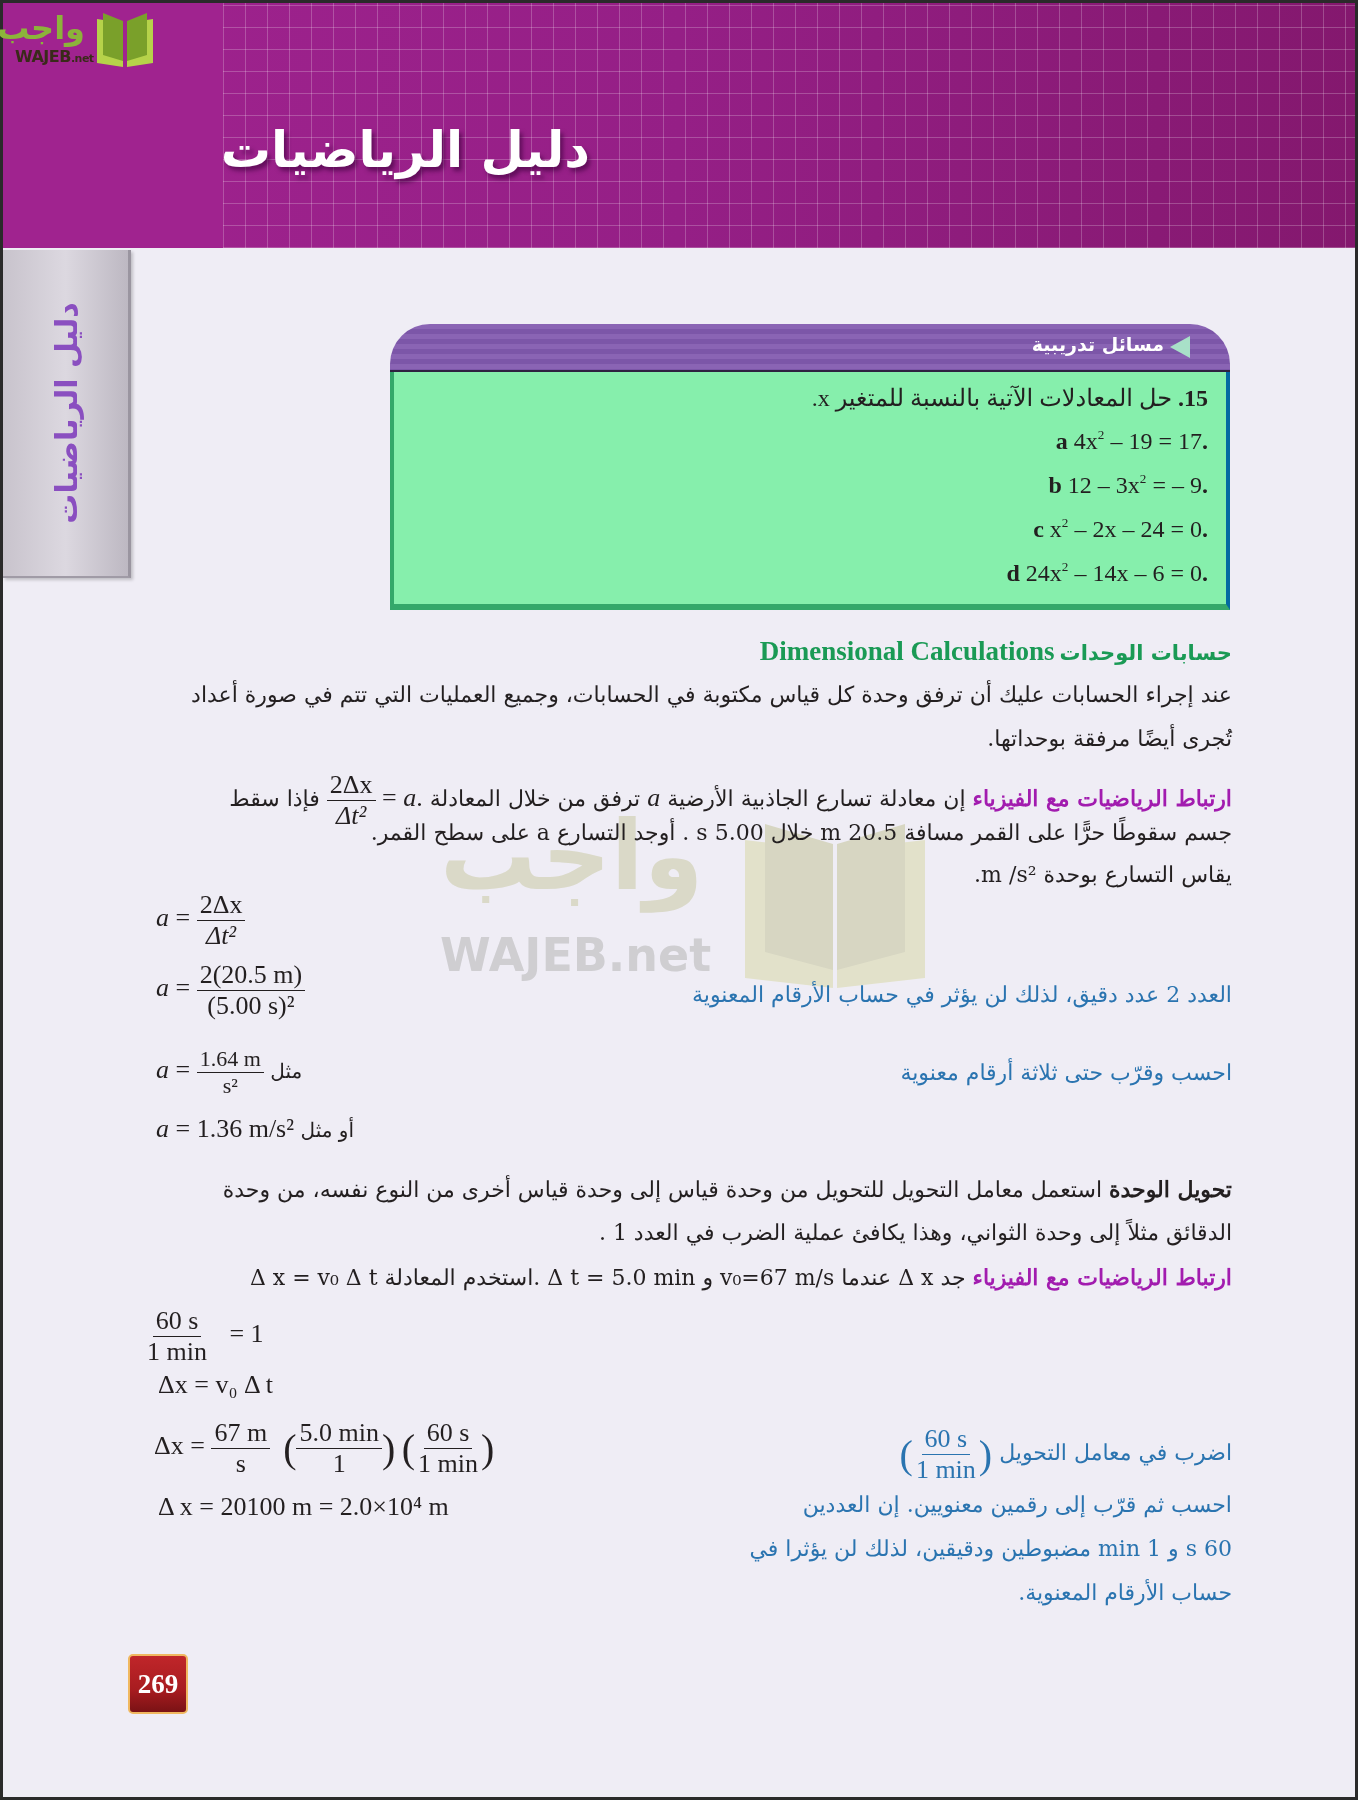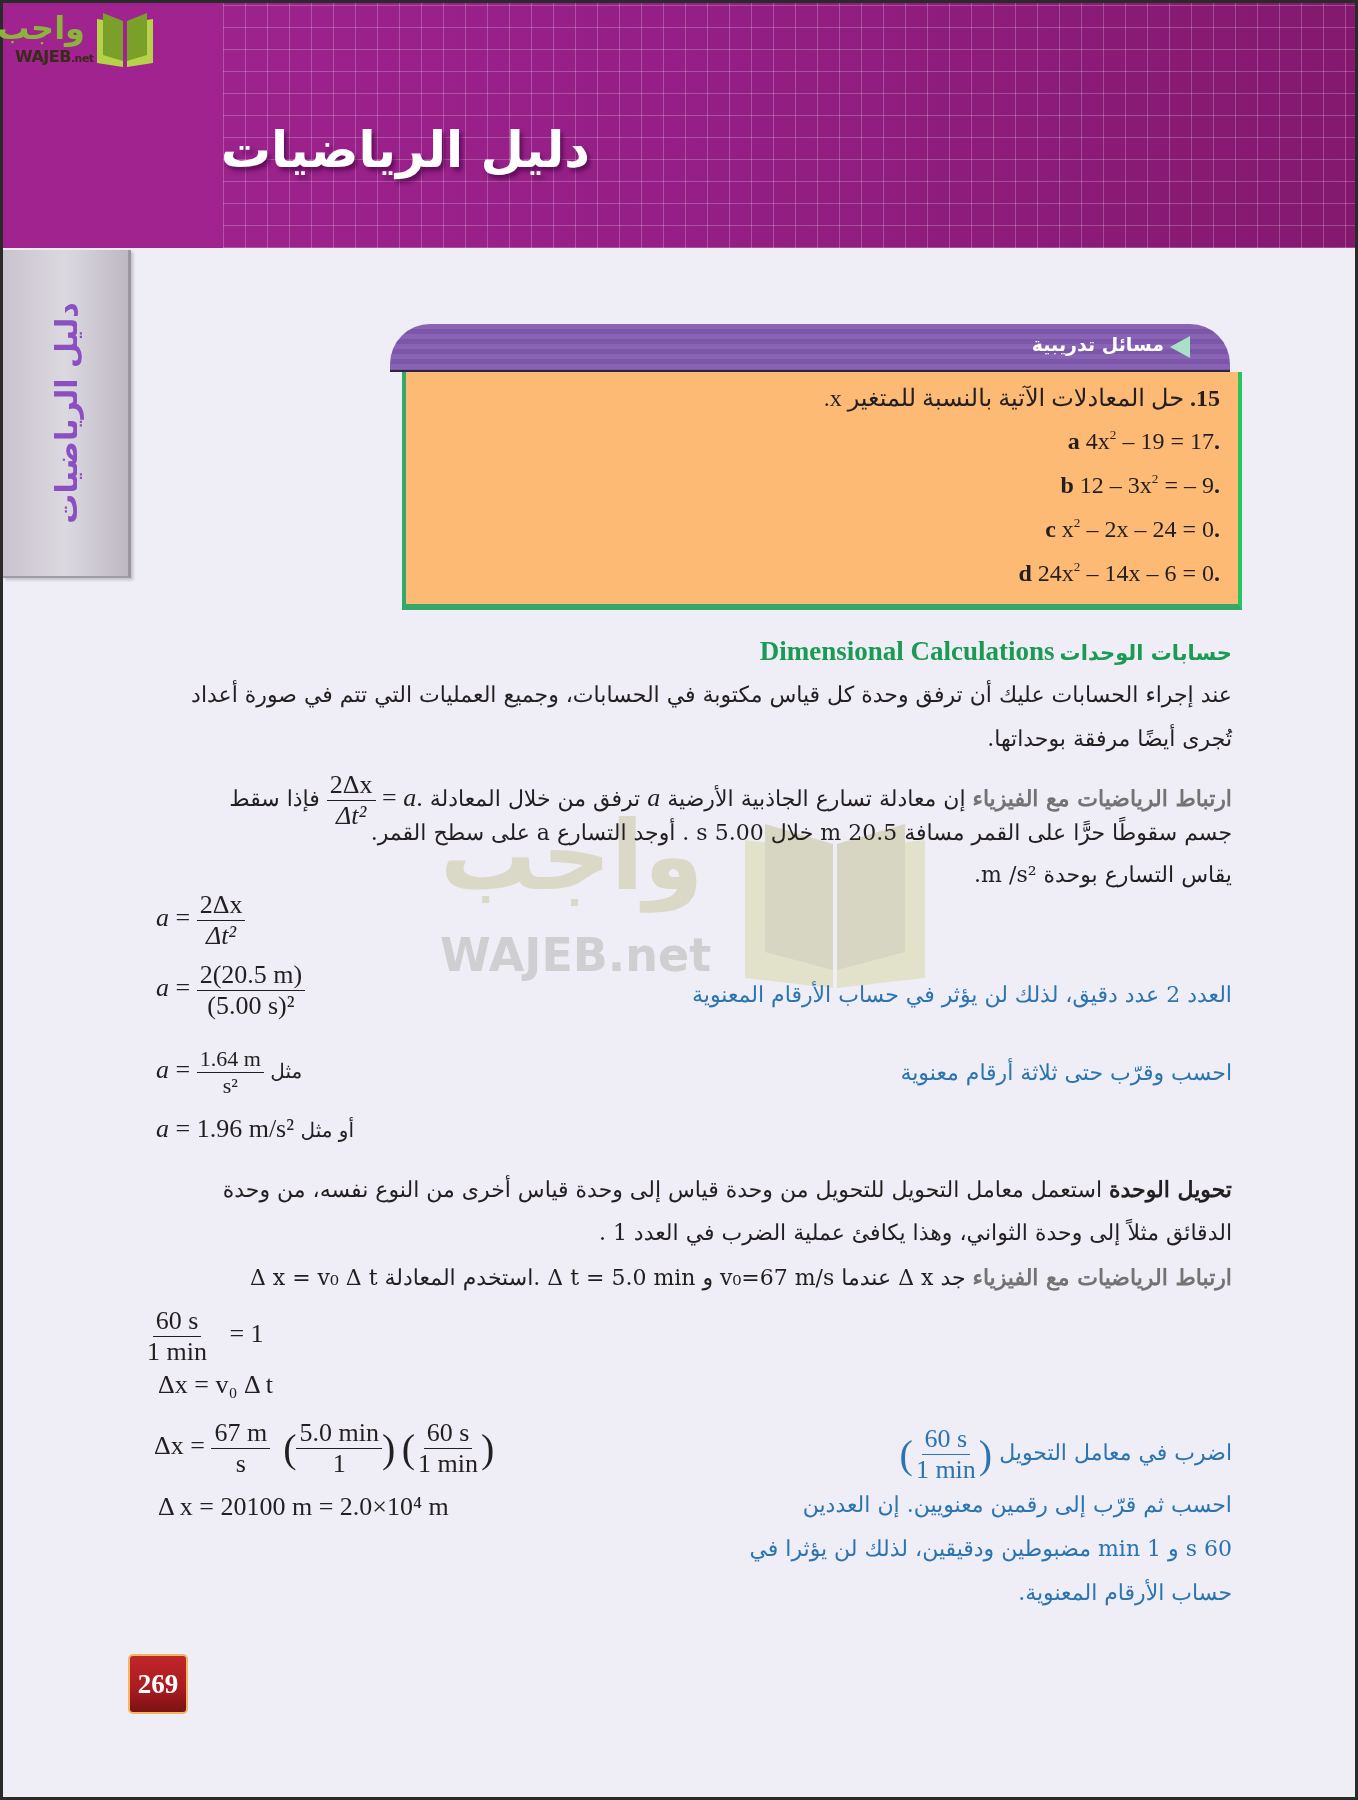--- a/index.html
+++ b/index.html
@@ -72,37 +72,37 @@
   .practice-head-label {
     position:absolute; right:66px; top:9px; font-family:"DejaVu Sans", sans-serif;
     font-weight:bold; font-size:19px; color:#ffffff; direction:rtl;
   }
   .practice-head-icon {
     position:absolute; right:40px; top:12px; width:0; height:0;
     border-top:11px solid transparent; border-bottom:11px solid transparent;
     border-right:20px solid #a8e0c8;
   }
   .practice-body {
-    position:absolute; left:12px; top:48px; width:832px; height:232px;
-    background:#fdba74; border-left:4px solid #34a86a; border-right:4px solid #22c55e;
+    position:absolute; left:0; top:48px; width:832px; height:232px;
+    background:#86efac; border-left:4px solid #34a86a; border-right:4px solid #0369a1;
     border-bottom:6px solid #34a86a;
   }
   .p-line {
     position:absolute; right:18px; font-size:24px; direction:rtl; white-space:nowrap;
     font-family:"Liberation Serif", serif;
   }
   .p-line b { font-weight:bold; }
   .eq { direction:ltr; unicode-bidi:embed; }
   sup { font-size:0.55em; vertical-align:0.75em; line-height:0; }
 
   .rtl { direction:rtl; }
   .abs { position:absolute; white-space:nowrap; }
   .txt { font-family:"DejaVu Serif", serif; font-size:22px; color:#231f20; }
   .green-head { font-family:"Liberation Serif", serif; font-weight:bold; font-size:27px; color:#1a9a55; }
-  .purple { color:#737373; font-weight:bold; }
+  .purple { color:#a21caf; font-weight:bold; }
   .blue { color:#2a74b0; font-family:"DejaVu Serif", serif; font-size:22px; }
 
   .frac { display:inline-flex; flex-direction:column; align-items:center; vertical-align:middle; line-height:1;text-align:center; }
   .frac .num { border-bottom:1.5px solid #231f20; padding:0 3px 2px 3px; }
   .frac .den { padding:2px 3px 0 3px; }
   .math { font-family:"Liberation Serif", serif; font-size:26px; color:#231f20; direction:ltr; }
   .it { font-style:italic; }
 
   .watermark { position:absolute; left:440px; top:800px; width:520px; height:190px; opacity:0.55; }
   .wm-ar { position:absolute; left:0; top:0; font-family:"DejaVu Sans", sans-serif; font-weight:bold; font-size:96px; color:#c9c9a4; }
@@ -210,21 +210,21 @@
 </div>
 <div class="abs math" style="left:156px; top:1048px;">
   <span class="it">a</span> =
   <span class="frac" style="font-size:22px;">
       <span class="num">1.64 m</span>
       <span class="den">s²</span>
     </span>
   <span class="txt" style="font-size:20px;">مثل</span>
 </div>
 <div class="abs math" style="left:156px; top:1114px;">
-  <span class="it">a</span> = <span>1.96 m/s²</span>
+  <span class="it">a</span> = <span>1.36 m/s²</span>
   <span class="txt" style="font-size:20px;">أو مثل</span>
 </div>
 
 <div class="abs rtl blue" style="right:126px; top:982px;">العدد 2 عدد دقيق، لذلك لن يؤثر في حساب الأرقام المعنوية</div>
 <div class="abs rtl blue" style="right:126px; top:1060px;">احسب وقرّب حتى ثلاثة أرقام معنوية</div>
 
 <div class="abs rtl txt" style="right:126px; top:1176px;">
   <b>تحويل الوحدة</b> <span>استعمل معامل التحويل للتحويل من وحدة قياس إلى وحدة قياس أخرى من النوع نفسه، من وحدة</span>
 </div>
 <div class="abs rtl txt" style="right:126px; top:1220px;">الدقائق مثلاً إلى وحدة الثواني، وهذا يكافئ عملية الضرب في العدد 1 .</div>

